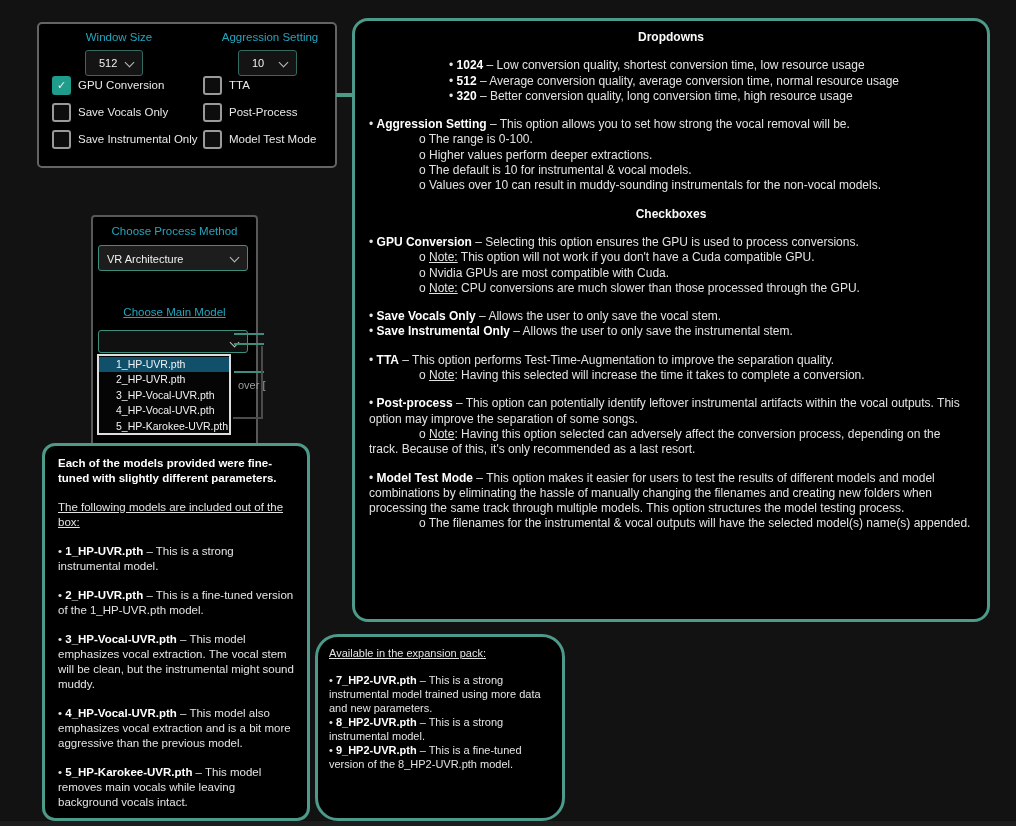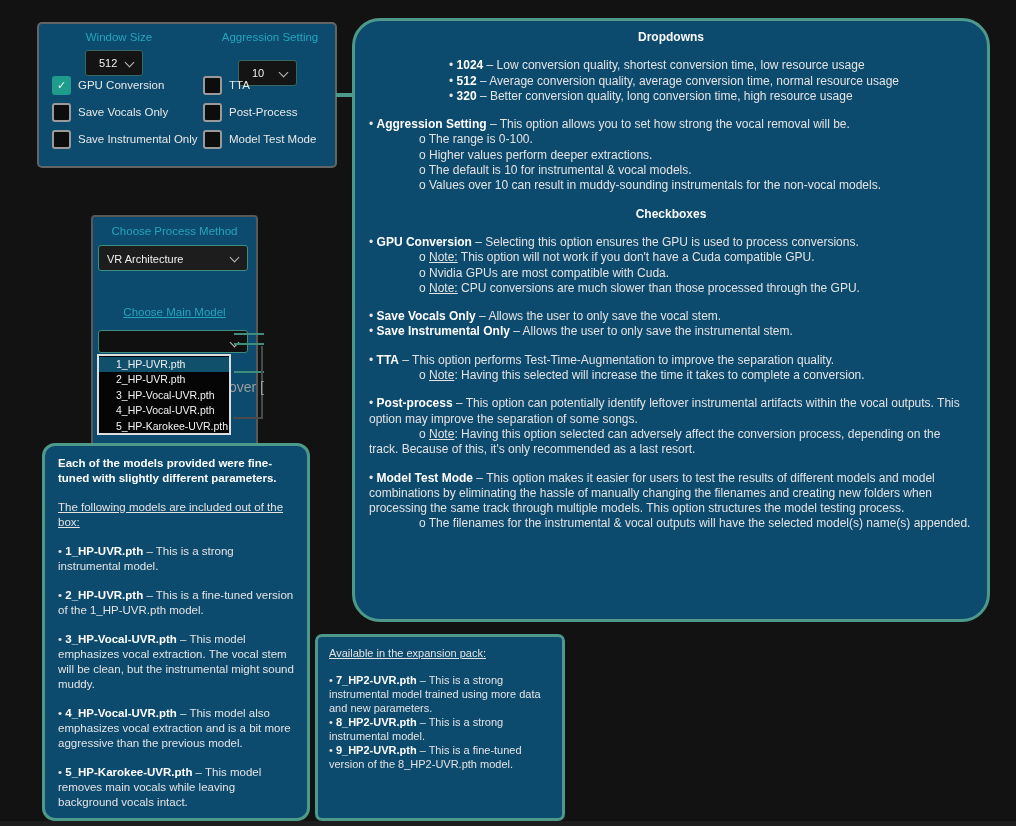--- a/index.html
+++ b/index.html
@@ -1,33 +1,33 @@
 <!DOCTYPE html>
 <html><head>
 <meta charset="utf-8">
 <style>
   html,body{margin:0;padding:0;background:#111;}
   .canvas{position:relative;width:1016px;height:826px;background:#121212;overflow:hidden;
           font-family:"Liberation Sans",sans-serif;}
   
-  .panel{position:absolute;background:#0c4a6e;box-sizing:border-box;}
+  .panel{position:absolute;background:#000000;box-sizing:border-box;}
   .gray-panel{border:2px solid #646464;border-radius:5px;}
-  .teal-panel{border:3px solid #4d9a8a;border-radius:28px;}
+  .teal-panel{border:3px solid #4d9a8a;border-radius:16px;}
   
   #settings-panel{left:37px;top:22px;width:300px;height:146px;}
   .dd-label{position:absolute;color:#25a5bc;font-size:11.5px;text-align:center;}
   #ws-label{left:28px;top:7px;width:104px;}
   #ag-label{left:172px;top:7px;width:118px;}
   .select{position:absolute;box-sizing:border-box;background:#141414;border:1px solid #35685e;
           border-radius:3px;color:#f0f0f0;font-size:11px;}
   .select .val{position:absolute;left:13px;top:6px;}
   .chev{position:absolute;right:9px;top:8px;width:6px;height:6px;
         border-right:1.6px solid #bdbdbd;border-bottom:1.6px solid #bdbdbd;transform:rotate(45deg);}
   #ws-select{left:46px;top:26px;width:58px;height:26px;}
-  #ag-select{left:199px;top:26px;width:59px;height:26px;margin-top:10px;}
+  #ag-select{left:199px;top:26px;width:59px;height:26px;}
   .cb-col{position:absolute;top:52px;}
   #cb-col-1{left:13px;}
   #cb-col-2{left:164px;}
   .cb-row{display:flex;align-items:center;height:18px;margin-bottom:9px;}
   .cb{width:15px;height:15px;border:2px solid #9a9a9a;border-radius:3px;background:#0d0d0d;
       display:flex;align-items:center;justify-content:center;font-size:11px;color:#eaf6f4;}
   .cb.on{background:#1f9c8b;border-color:#1f9c8b;}
   .cb-lab{margin-left:7px;color:#e8e8e8;font-size:11.5px;white-space:nowrap;}
   
   #method-panel{left:91px;top:192px;width:167px;height:232px;border:2px solid #585858;border-radius:4px;margin-top:23px;}
@@ -38,29 +38,29 @@
   #mm-select{left:5px;top:113px;width:150px;height:23px;border:1.5px solid #3f8e7d;background:#101010;}
   .model-list{position:absolute;left:4px;top:137px;width:134px;height:81px;z-index:3;
               background:#050505;border:2px solid #dedede;box-sizing:border-box;padding-top:1px;}
   .mi{height:15.4px;line-height:15.4px;color:#f2f2f2;font-size:10.5px;padding-left:17px;white-space:nowrap;}
   .mi.sel{background:#11506b;}
   
   .frag{position:absolute;z-index:1;}
   .frag-teal{background:#3f8e7d;height:2px;width:30px;left:234px;}
   .frag-gray-v{background:#4a4a4a;width:2px;height:72px;left:261px;top:346px;}
   .frag-gray-h{background:#4a4a4a;height:2px;width:30px;left:233px;top:417px;}
-  #bg-fragment-text{left:229px;top:379px;color:#9c9c9c;font-size:14px;}
+  #bg-fragment-text{left:238px;top:379px;color:#9c9c9c;font-size:11px;}
   
   .connector{position:absolute;background:#4d9a8a;}
   #conn-top{left:336px;top:93px;width:17px;height:4px;}
   #conn-left{left:170px;top:423px;width:4px;height:21px;}
   
   #help-panel{left:352px;top:18px;width:638px;height:604px;}
   #models-panel{left:42px;top:443px;width:268px;height:378px;border-radius:13px;}
-  #expansion-panel{left:315px;top:634px;width:250px;height:187px;border-radius:7px;}
+  #expansion-panel{left:315px;top:634px;width:250px;height:187px;border-radius:23px;}
   .rt{position:absolute;color:#e3e3e3;}
   #rp-body{left:14px;right:14px;top:9px;font-size:12px;line-height:15.3px;}
   #bl-body{left:13px;right:13px;top:10px;font-size:11.5px;line-height:15px;}
   #bm-body{left:11px;right:11px;top:9px;font-size:11px;line-height:14px;}
   .rt p{margin:0;}
   .rt .heading{text-align:center;font-weight:bold;color:#fafafa;}
   .rt .sp{height:13px;}
   #bl-body .sp{height:14px;}
   #bm-body .sp{height:13px;}
   .rt .ind1{text-indent:50px;}

